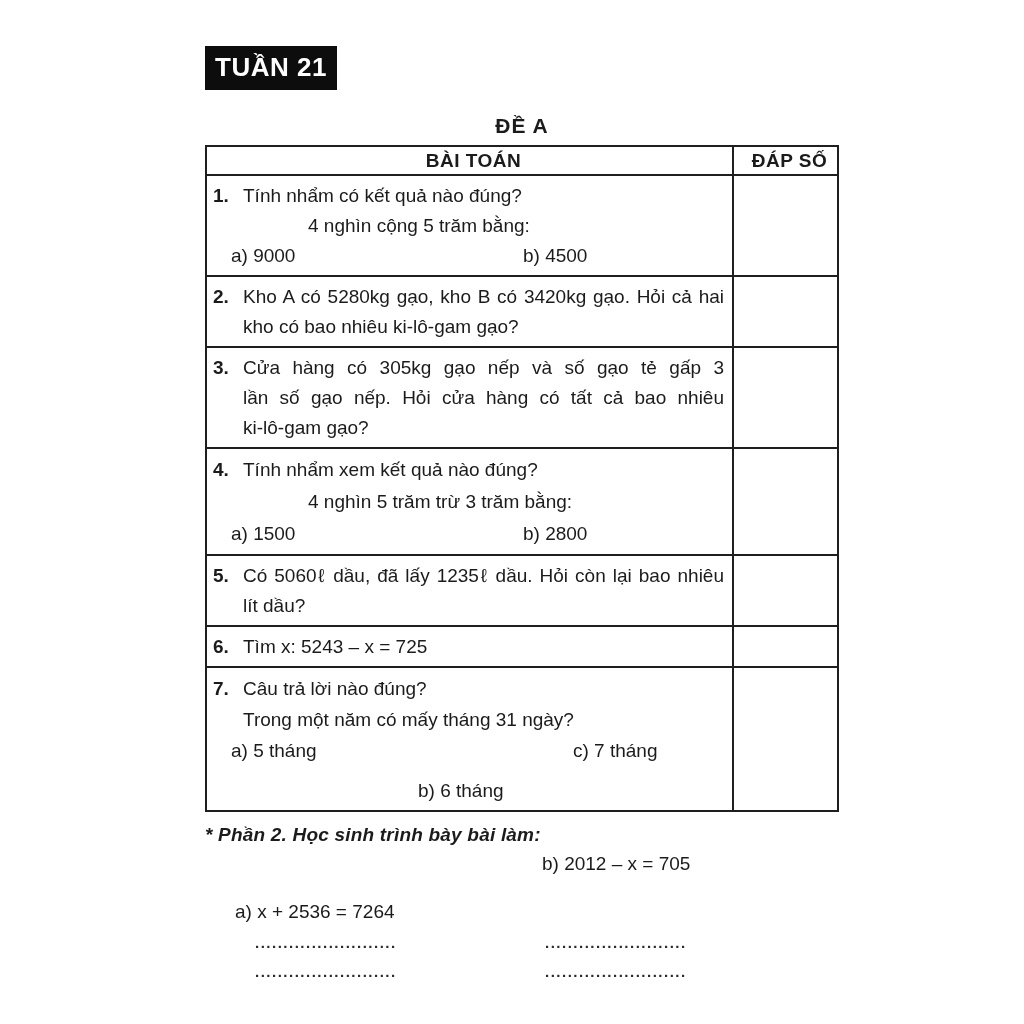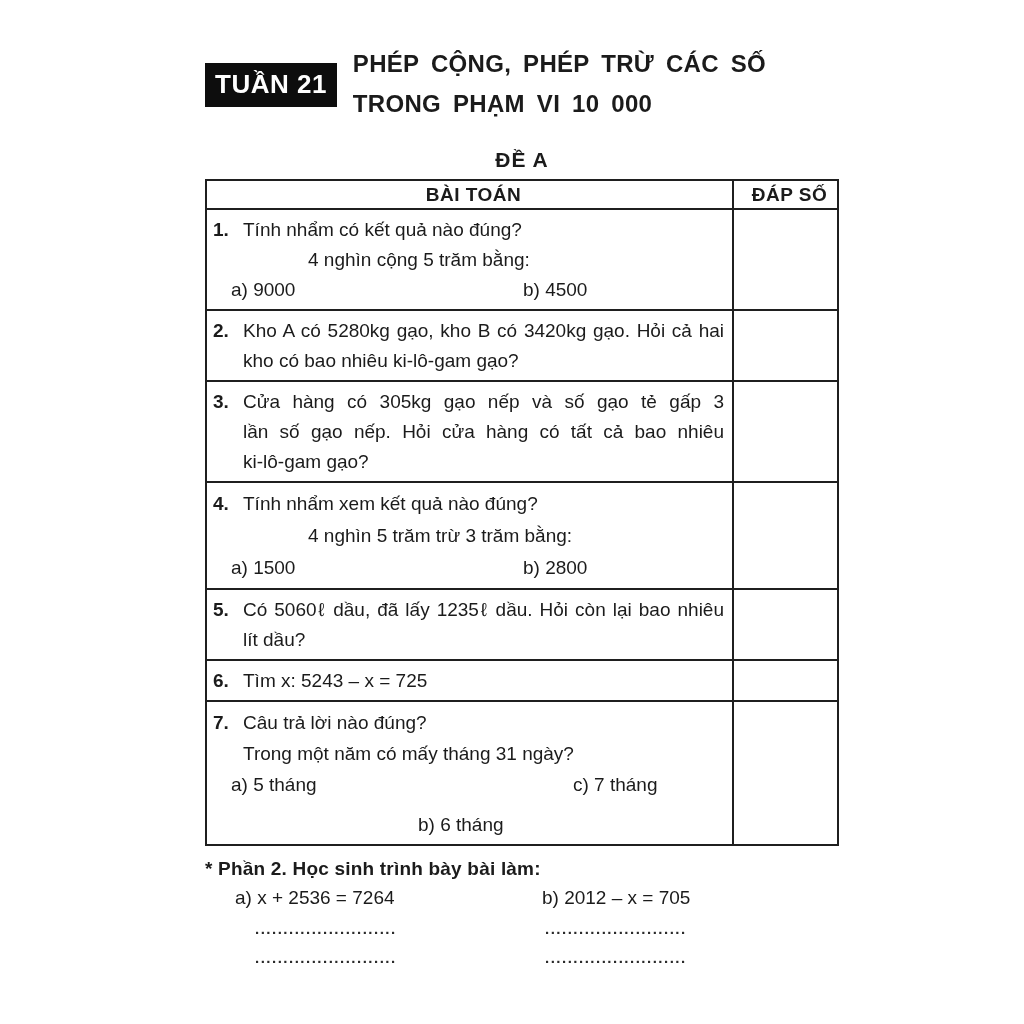--- a/index.html
+++ b/index.html
@@ -77,47 +77,43 @@
   tr.r7 td { height: 95px; line-height: 31px; }
   .prob { position: relative; padding-left: 30px; }
   .prob .num { position: absolute; left: 0; top: 0; font-weight: bold; }
   .sub { padding-left: 95px; }
   .opts { display: flex; padding-left: 18px; }
   .opts .o1 { width: 292px; }
   .opts.three .o1 { width: 187px; }
   .opts.three .o2 { width: 155px; margin-top: 40px; }
   .fill { text-align: justify; text-align-last: justify; }
   
-  .p2 { margin-top: 12px; }
+  .p2 { margin-top: 12px; font-style: italic; }
   .item { font-size: 19px; margin-top: 11px; }
   .eqrow { display: flex; padding-left: 30px; margin-top: 7px; font-size: 19px; }
-  .eqrow .e1 { width: 307px; }
+  .eqrow .e1 { width: 307px; margin-top: 48px; }
   .dots {
     display: flex;
     padding-left: 50px;
     margin-top: 11px;
     font-size: 15px;
     font-weight: bold;
     letter-spacing: 1.5px;
     color: #2a2a2a;
     line-height: 18px;
   }
   .dots .d1 { width: 290px; }
 </style>
 </head>
 <body>
 
 <div class="content">
 
   <div class="header">
     <div class="badge">TUẦN 21</div>
-    <div class="titles">
-      <div>PHÉP CỘNG, PHÉP TRỪ CÁC SỐ</div>
-      <div>TRONG PHẠM VI 10 000</div>
-    </div>
   </div>
 
   <div class="exam-title">ĐỀ A</div>
 
 
   <table class="qtable">
     <colgroup>
         <col style="width:527px">
         <col style="width:105px">
       </colgroup>

